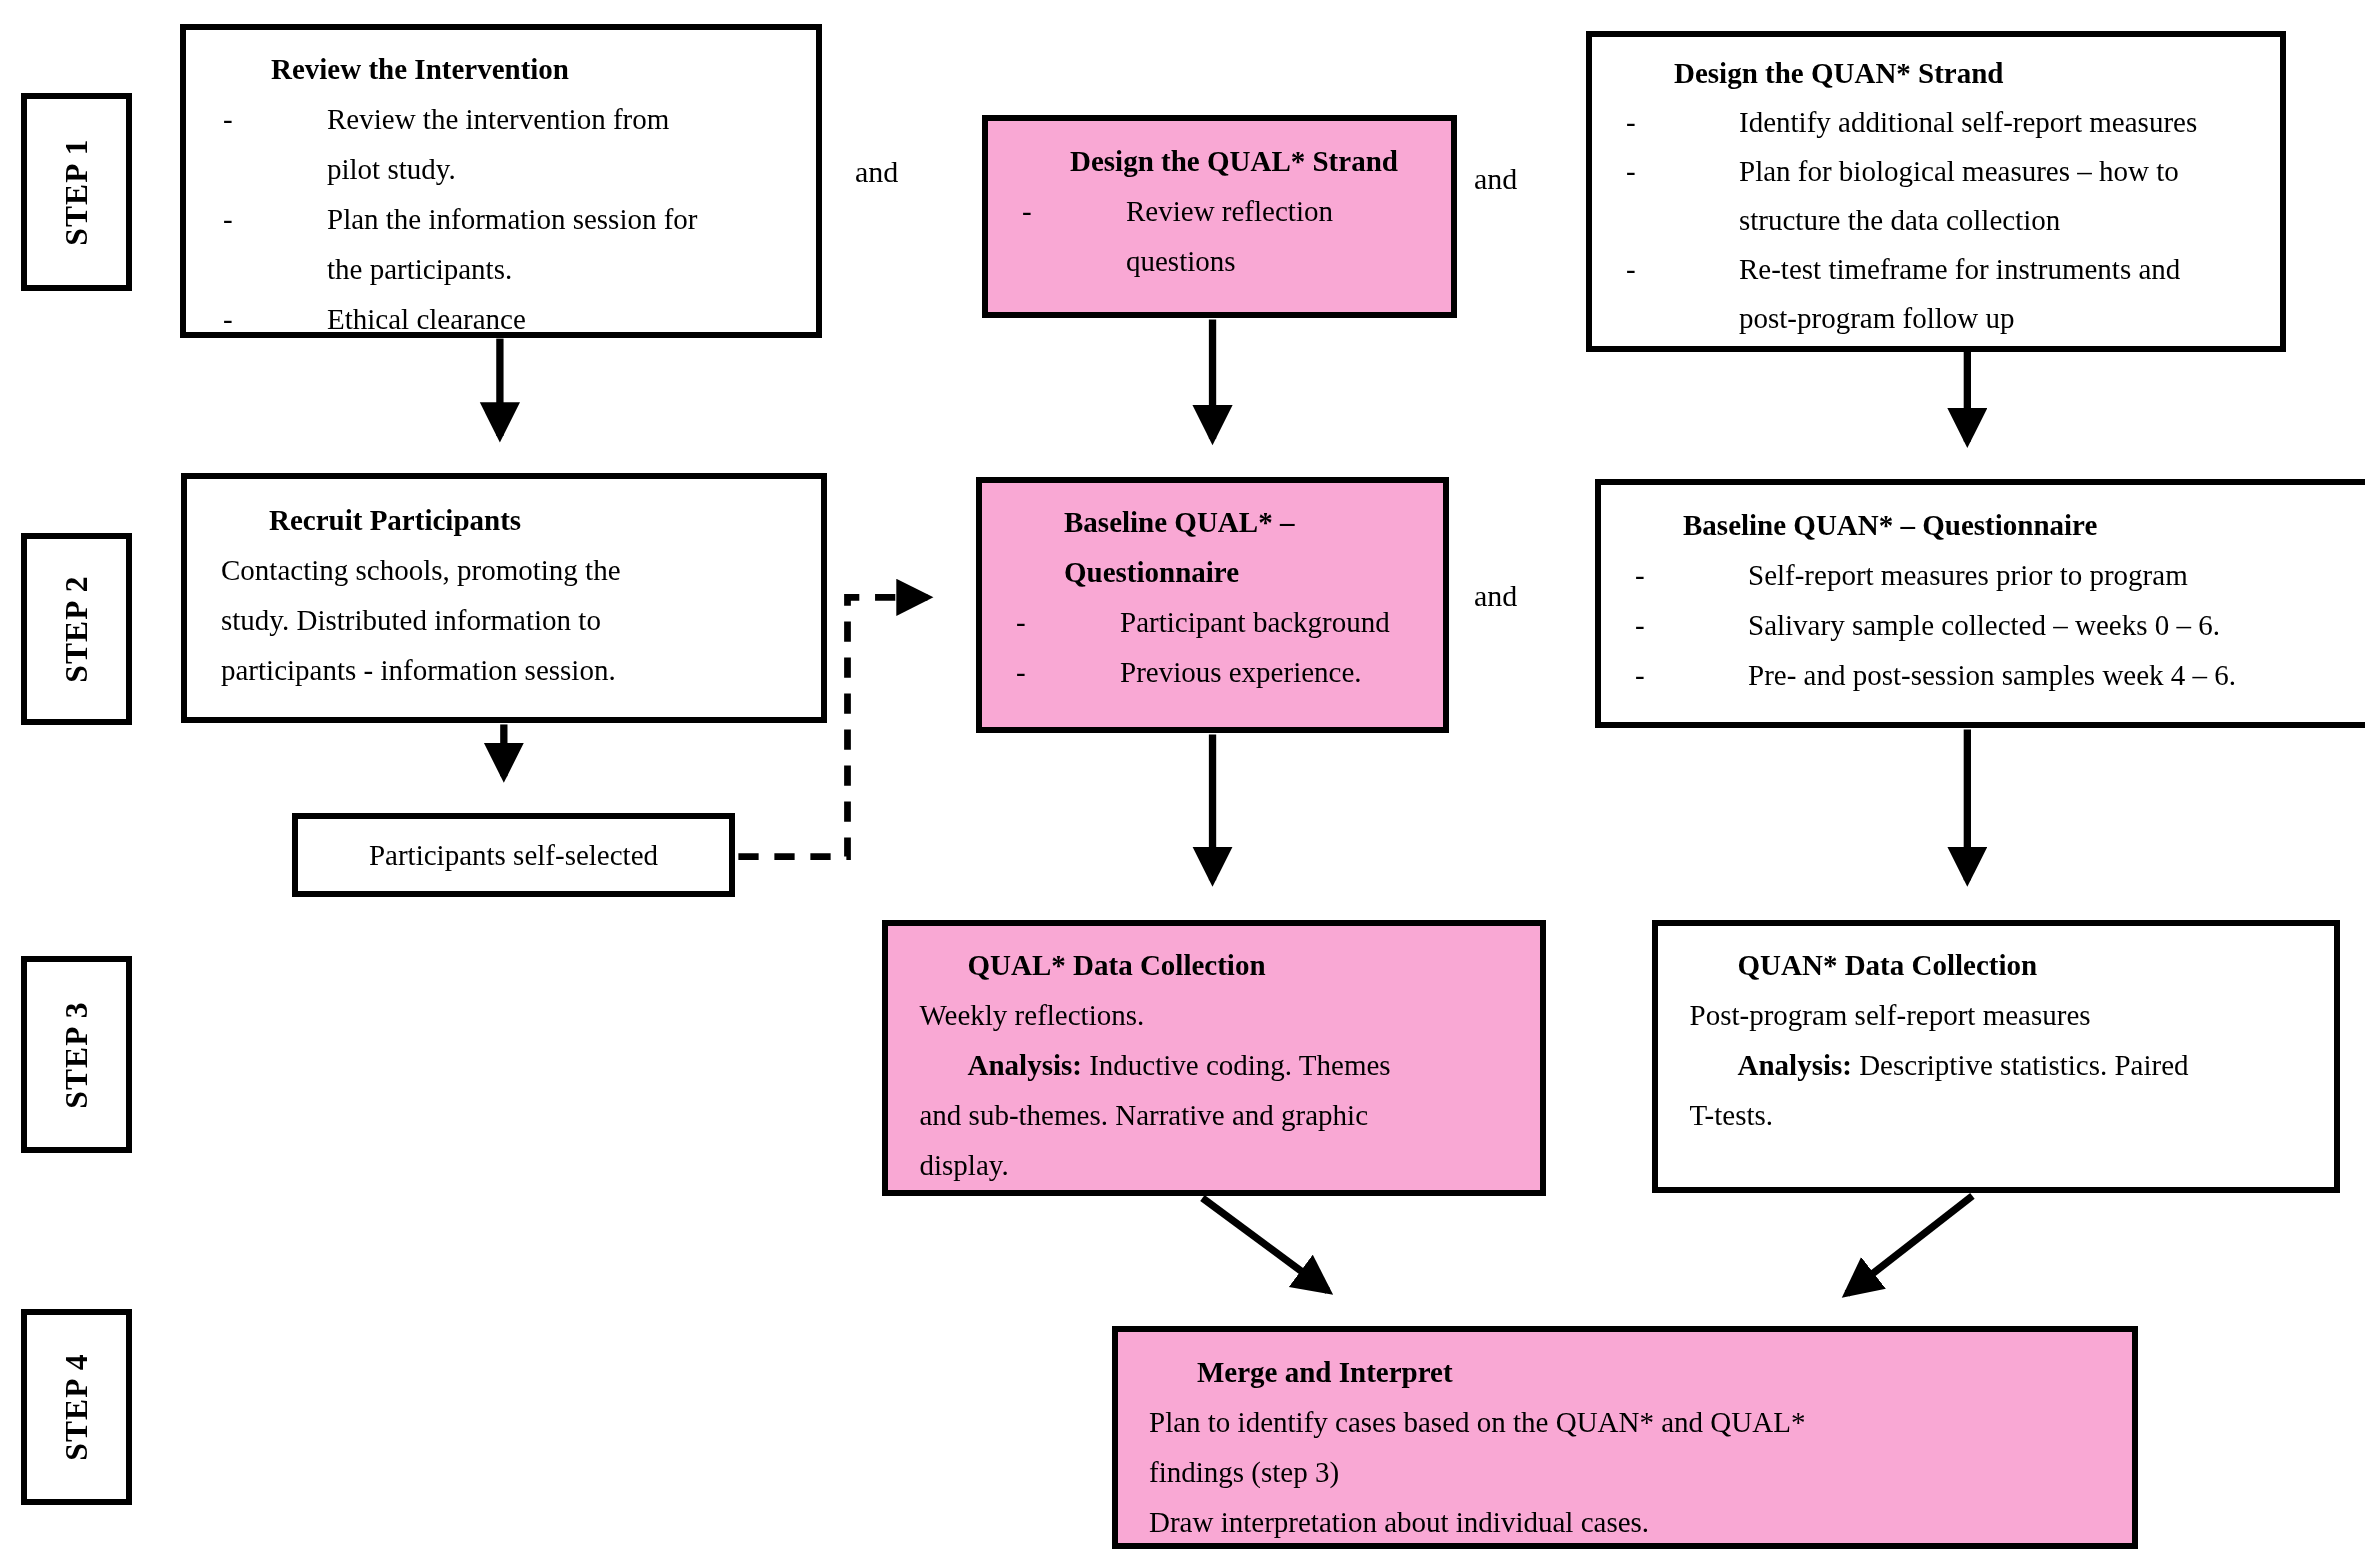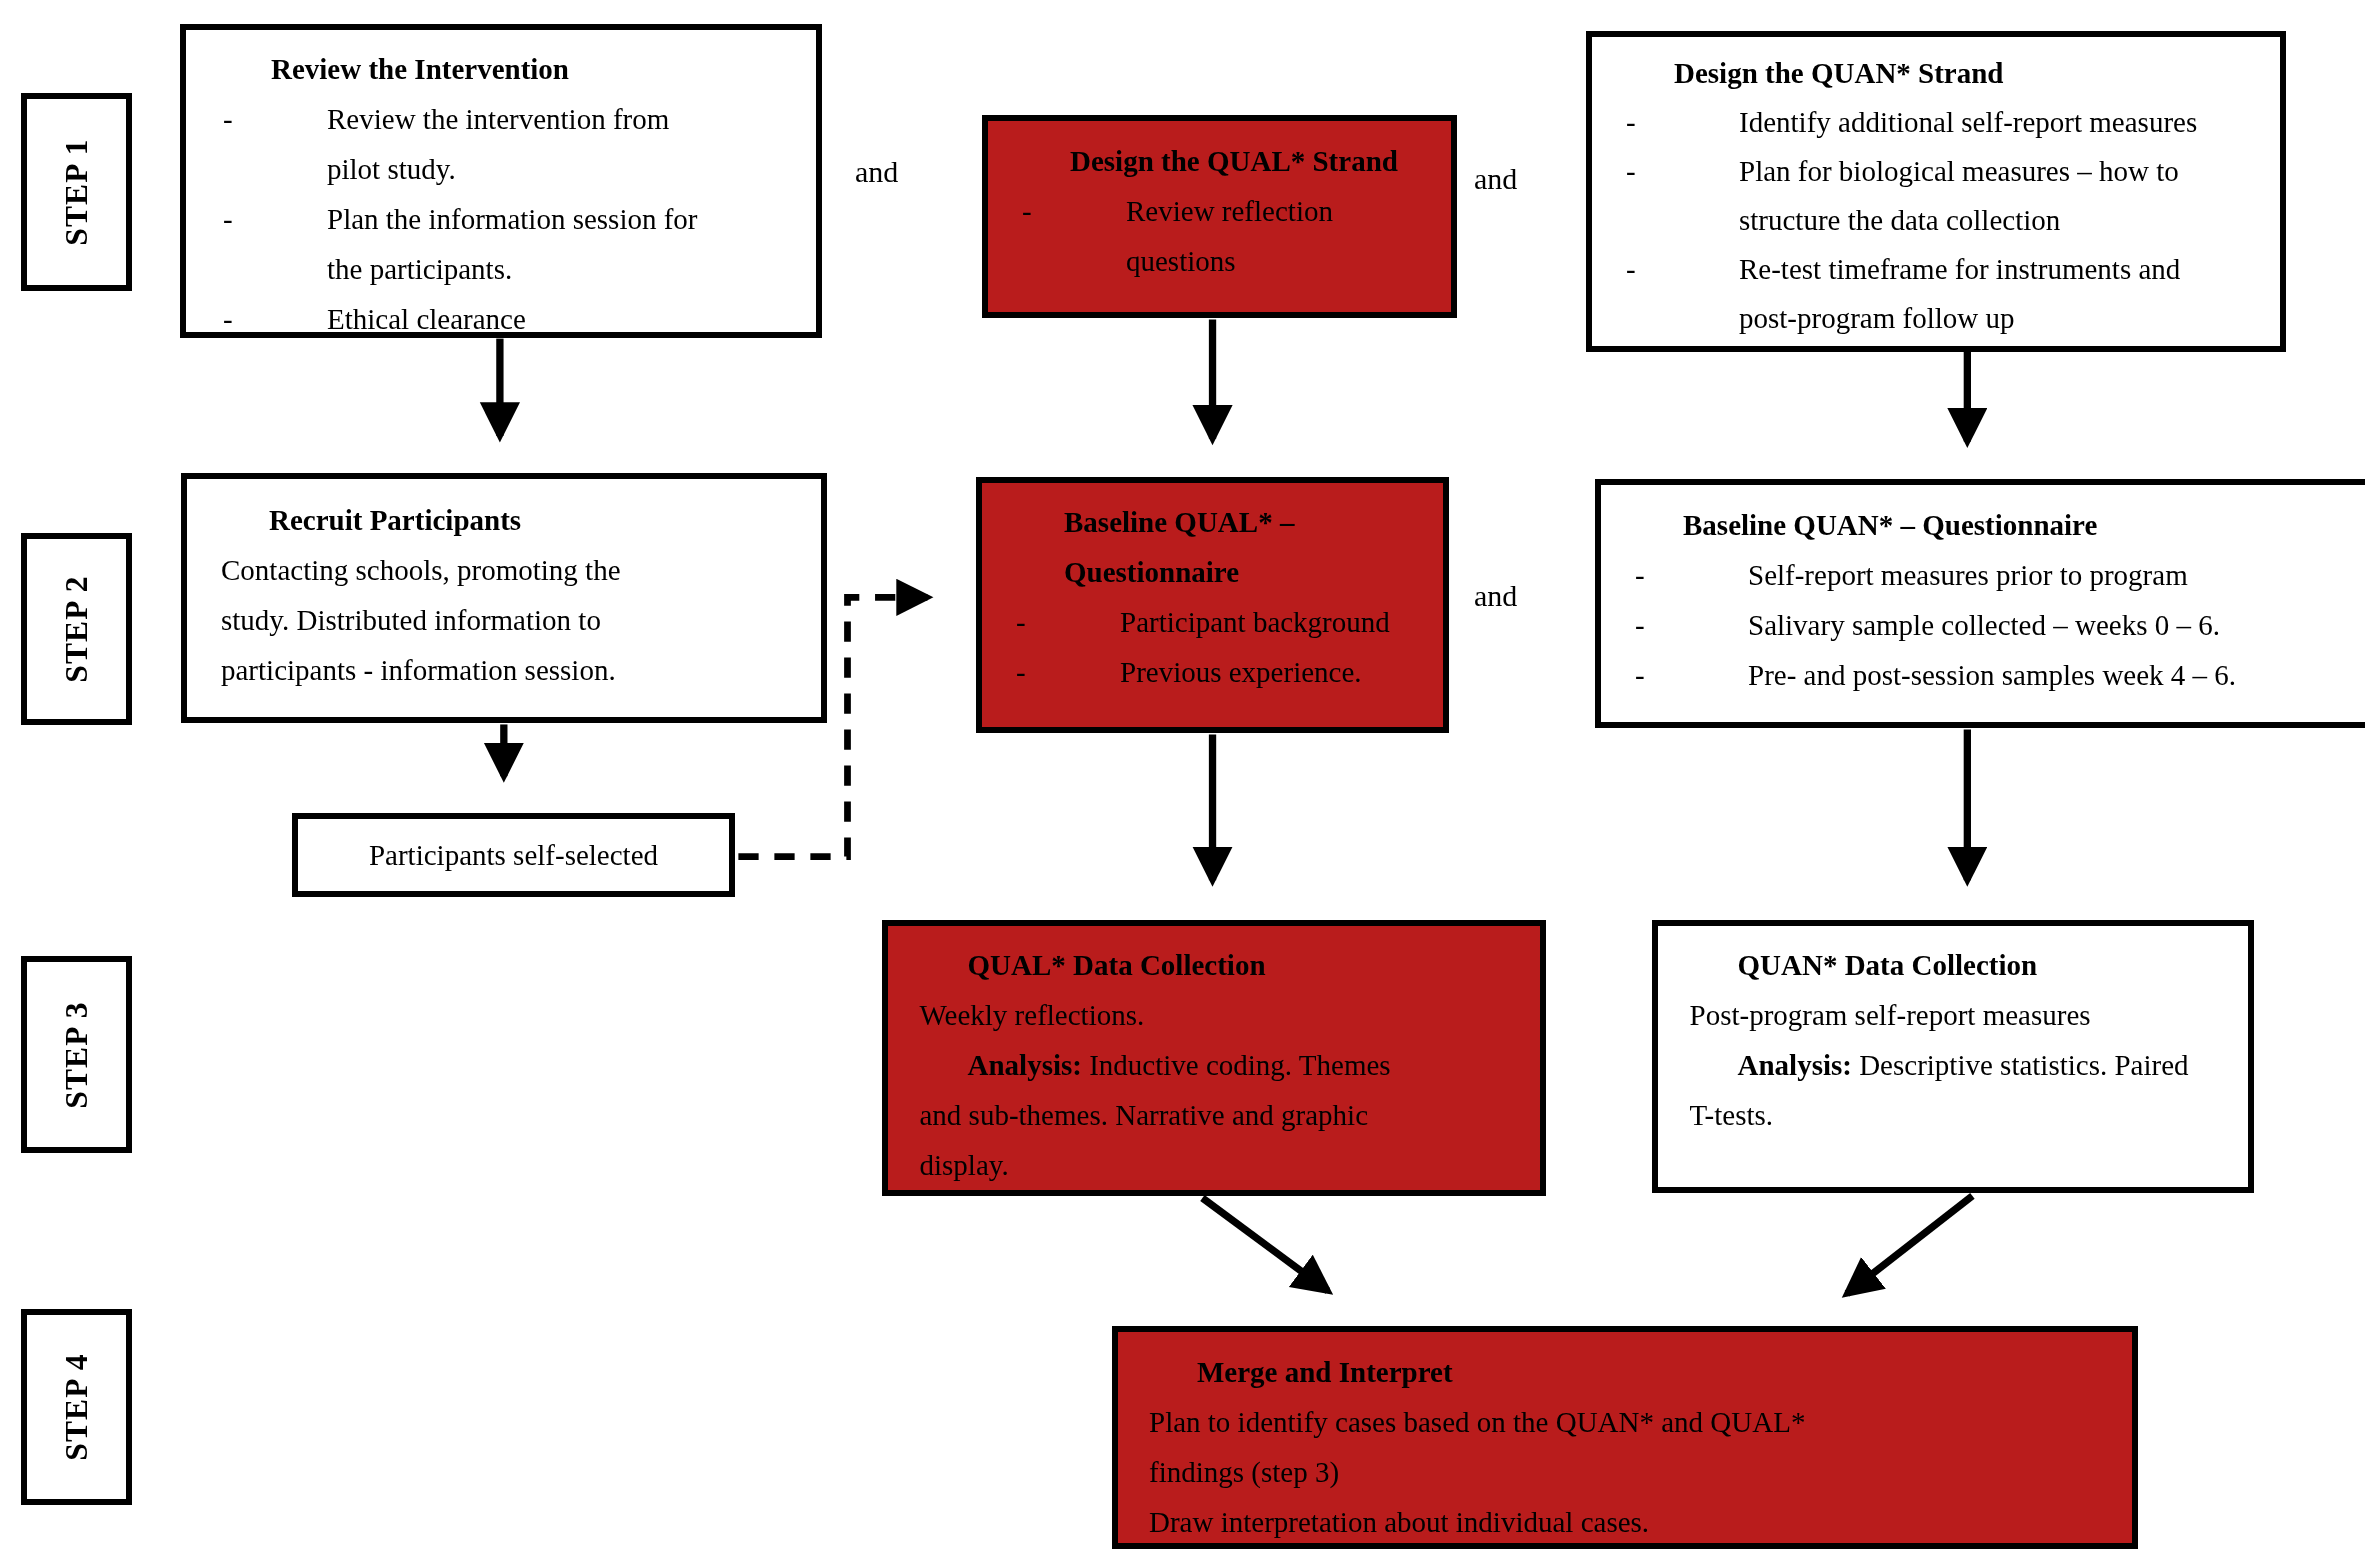--- a/index.html
+++ b/index.html
@@ -13,21 +13,21 @@
   }
   .connectors{position:absolute;left:0;top:0;width:2366px;height:1567px;}
   .box{
     position:absolute;
     box-sizing:border-box;
     background:#ffffff;
     border:6.2px solid #000000;
     font-size:29px;
     line-height:50px;
   }
-  .box.gray{background:#b91c1c;}
+  .box.gray{background:#f9a8d4;}
   .title{font-weight:bold;margin-left:48px;}
   .bullet{display:flex;align-items:flex-start;}
   .dash{flex:0 0 104px;}
   .dash.wide{flex-basis:113px;}
   .ln{white-space:nowrap;}
   .step{
     position:absolute;left:21.4px;width:111px;
     box-sizing:border-box;
     border:6.2px solid #000000;
     background:#ffffff;
@@ -203,21 +203,21 @@
   <div class="box gray" style="left:882px;top:920px;width:664px;height:276px;padding:13.5px 13.5px 0 31.5px;">
     <div class="title ln">QUAL* Data Collection</div>
     <div class="ln">Weekly reflections.</div>
     <div class="ln">
       <span class="title">Analysis:</span><span> Inductive coding.  Themes</span>
     </div>
     <div class="ln">and sub-themes. Narrative and graphic</div>
     <div class="ln">display.</div>
   </div>
 
-  <div class="box" style="left:1652px;top:920px;width:602px;height:273px;padding:13.5px 13.5px 0 31.5px;">
+  <div class="box" style="left:1652px;top:920px;width:688px;height:273px;padding:13.5px 13.5px 0 31.5px;">
     <div class="title ln">QUAN* Data Collection</div>
     <div class="ln">Post-program self-report measures</div>
     <div class="ln">
       <span class="title">Analysis:</span><span> Descriptive statistics. Paired</span>
     </div>
     <div class="ln">T-tests.</div>
   </div>
 
   <div class="box gray" style="left:1112px;top:1326px;width:1026px;height:223px;padding:14.6px 17px 0 31px;">
     <div class="title ln">Merge and Interpret</div>

